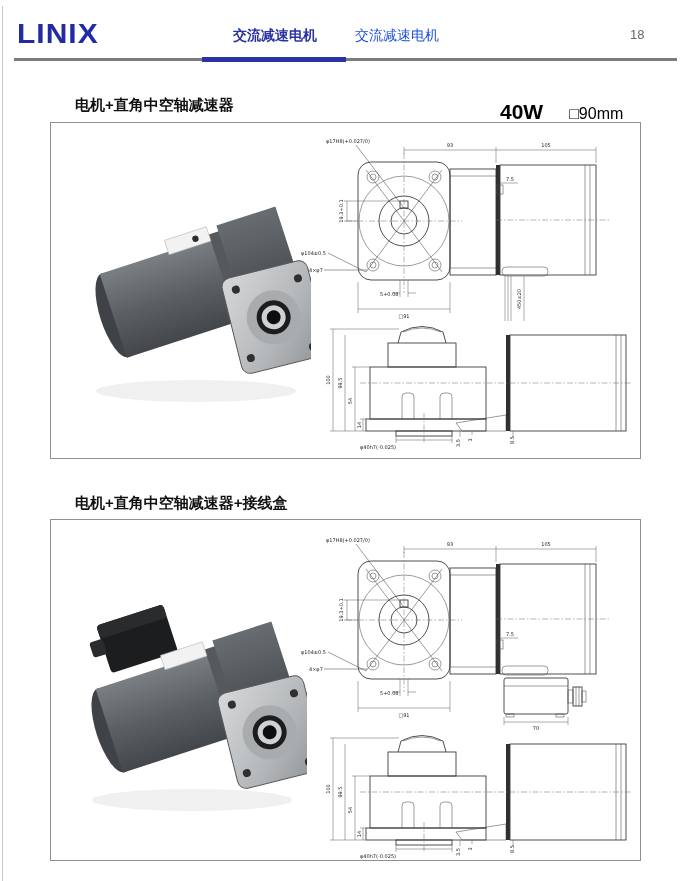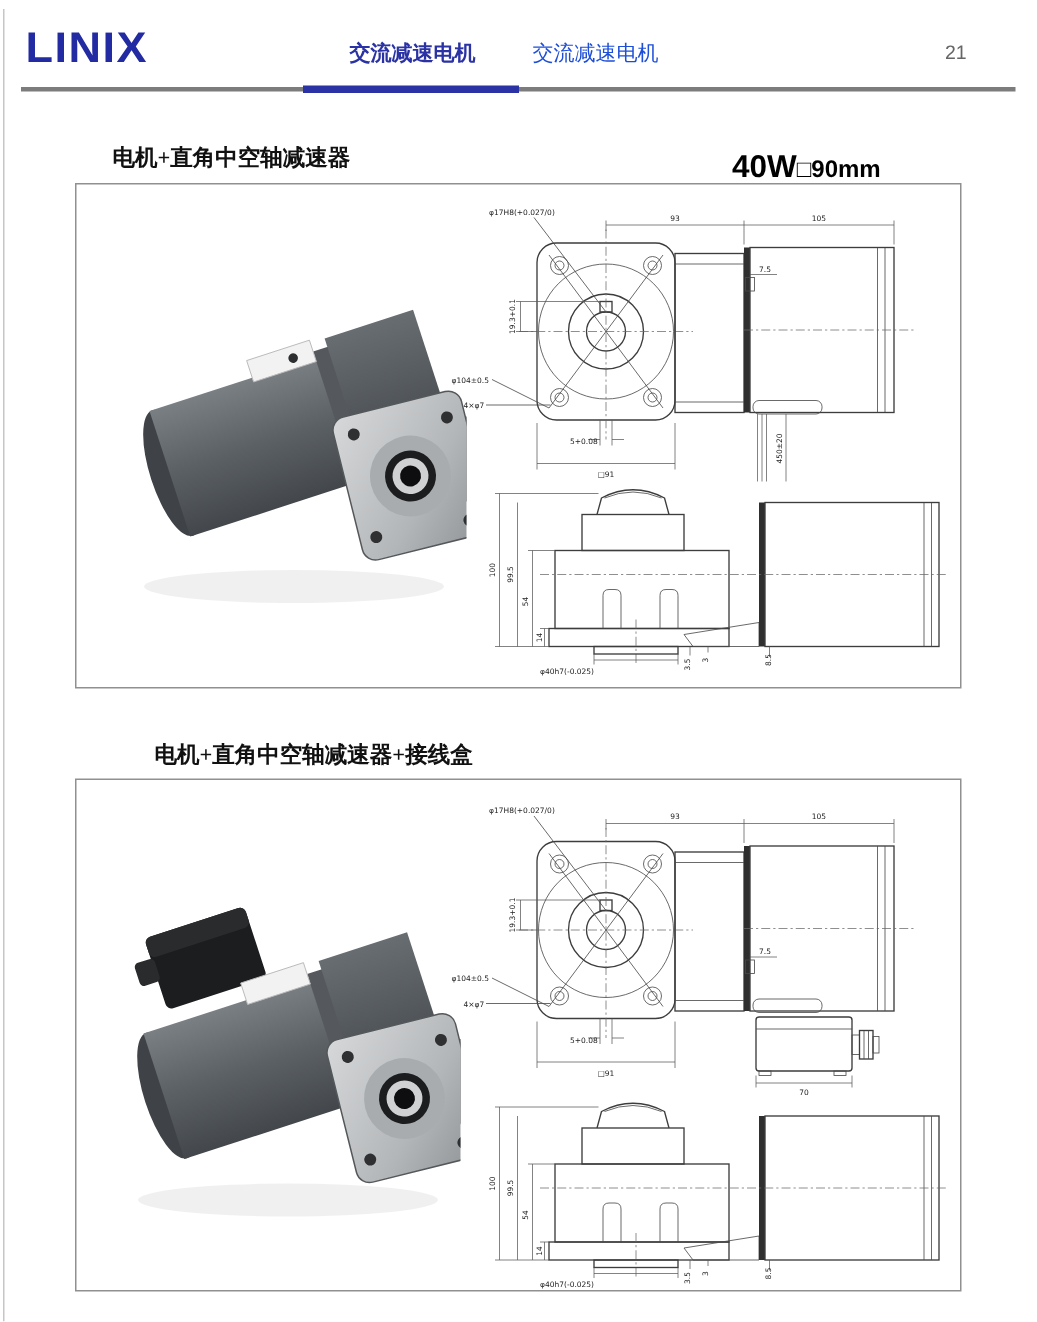--- a/index.html
+++ b/index.html
@@ -12,27 +12,27 @@
 
   
   .brand{position:absolute;left:17px;top:16px;font-size:30px;font-weight:800;
     color:#232ba3;letter-spacing:1px;transform:scaleY(0.95);}
   .tab{position:absolute;top:27px;font-size:14px;}
   .tab-active{left:205px;width:140px;text-align:center;font-weight:bold;color:#2a32a4;}
   .tab-inactive{left:355px;color:#1d4ed8;}
   .page-num{position:absolute;top:27px;left:630px;font-size:13px;color:#666;}
   .rule{position:absolute;left:14px;top:58px;width:663px;height:3px;background:#7c7c7c;}
   .rule-accent{position:absolute;left:202px;top:57px;width:144px;height:5px;background:#2a32a4;}
-  .spec{position:absolute;left:488px;top:61px;width:140px;display:flex;align-items:baseline;gap:0;}
+  .spec{position:absolute;left:500px;top:61px;width:140px;display:flex;align-items:baseline;gap:26px;}
   .spec-power{font-size:21px;font-weight:bold;color:#000;}
-  .spec-frame{font-size:16px;font-weight:700;color:#000;margin-top:44px;}
-
-  .section-title{position:absolute;left:75px;font-size:15px;font-weight:bold;color:#111;font-family:Liberation Serif, serif;}
+  .spec-frame{font-size:16px;font-weight:400;color:#000;margin-top:44px;}
+
+  .section-title{position:absolute;left:75px;font-size:15px;font-weight:bold;color:#111;}
   .title-1{top:96px;}
-  .title-2{top:494px;margin-left:28px;}
+  .title-2{top:494px;}
 
   .panel{position:absolute;left:50px;width:589px;background:#fff;border:1px solid #909090;}
   .panel-1{top:122px;height:335px;}
   .panel-2{top:519px;height:340px;}
 
   .photo{position:absolute;}
   .photo-1{left:30px;top:46px;}
   .photo-2{left:26px;top:54px;}
   .drawing{position:absolute;left:249px;}
   .drawing-1{top:6px;}
@@ -51,21 +51,21 @@
 </style>
 </head>
 <body>
 
 <div class="page-edge"></div>
 
 <div>
   <div class="brand">LINIX</div>
   <div class="tab tab-active">交流减速电机</div>
   <div class="tab tab-inactive">交流减速电机</div>
-  <div class="page-num">21</div>
+  <div class="page-num">18</div>
   <div class="rule"></div>
   <div class="rule-accent"></div>
   <div class="spec">
     <span class="spec-power">40W</span>
     <span class="spec-frame">□90mm</span>
   </div>
 </div>
 
 <div class="section-title title-1">电机+直角中空轴减速器</div>
 

